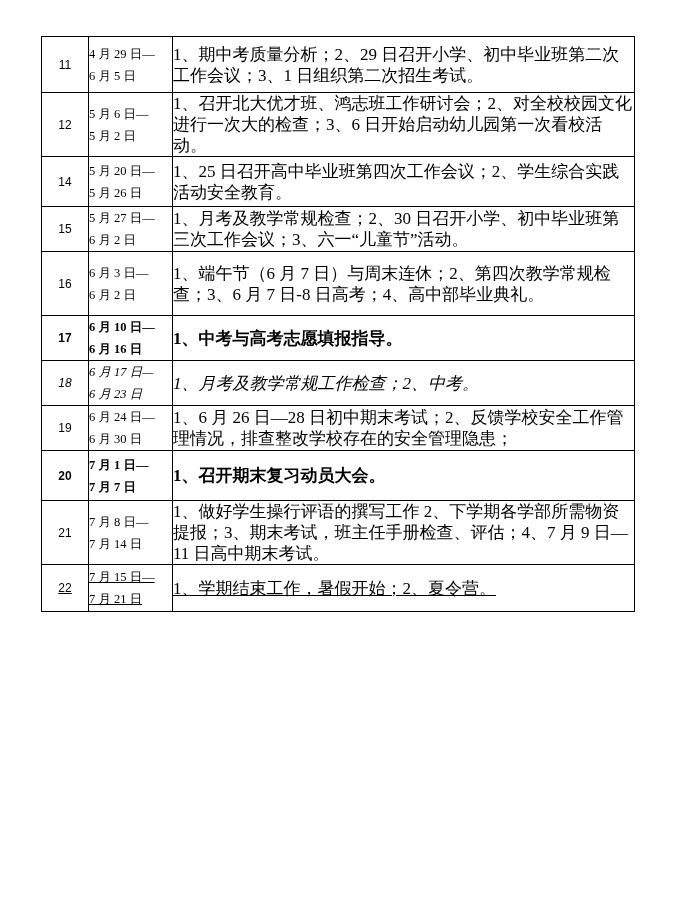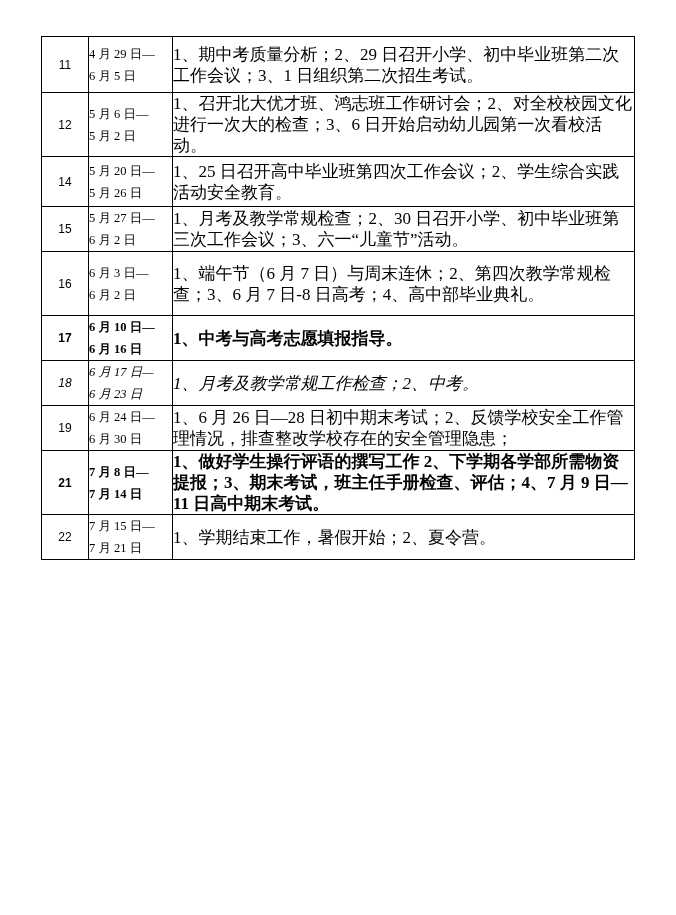--- a/index.html
+++ b/index.html
@@ -134,20 +134,28 @@
         </tr>
         <tr>
           <td class="num-cell">19</td>
           <td class="date-cell">
             <div>6 月 24 日—</div>
             <div>6 月 30 日</div>
           </td>
           <td class="content-cell">1、6 月 26 日—28 日初中期末考试；2、反馈学校安全工作管理情况，排查整改学校存在的安全管理隐患；</td>
         </tr>
         <tr>
+          <td class="num-cell">20</td>
+          <td class="date-cell">
+            <div>7 月 1 日—</div>
+            <div>7 月 7 日</div>
+          </td>
+          <td class="content-cell">1、召开期末复习动员大会。</td>
+        </tr>
+        <tr>
           <td class="num-cell">21</td>
           <td class="date-cell">
             <div>7 月 8 日—</div>
             <div>7 月 14 日</div>
           </td>
           <td class="content-cell">1、做好学生操行评语的撰写工作 2、下学期各学部所需物资提报；3、期末考试，班主任手册检查、评估；4、7 月 9 日—11 日高中期末考试。</td>
         </tr>
         <tr>
           <td class="num-cell">22</td>
           <td class="date-cell">

